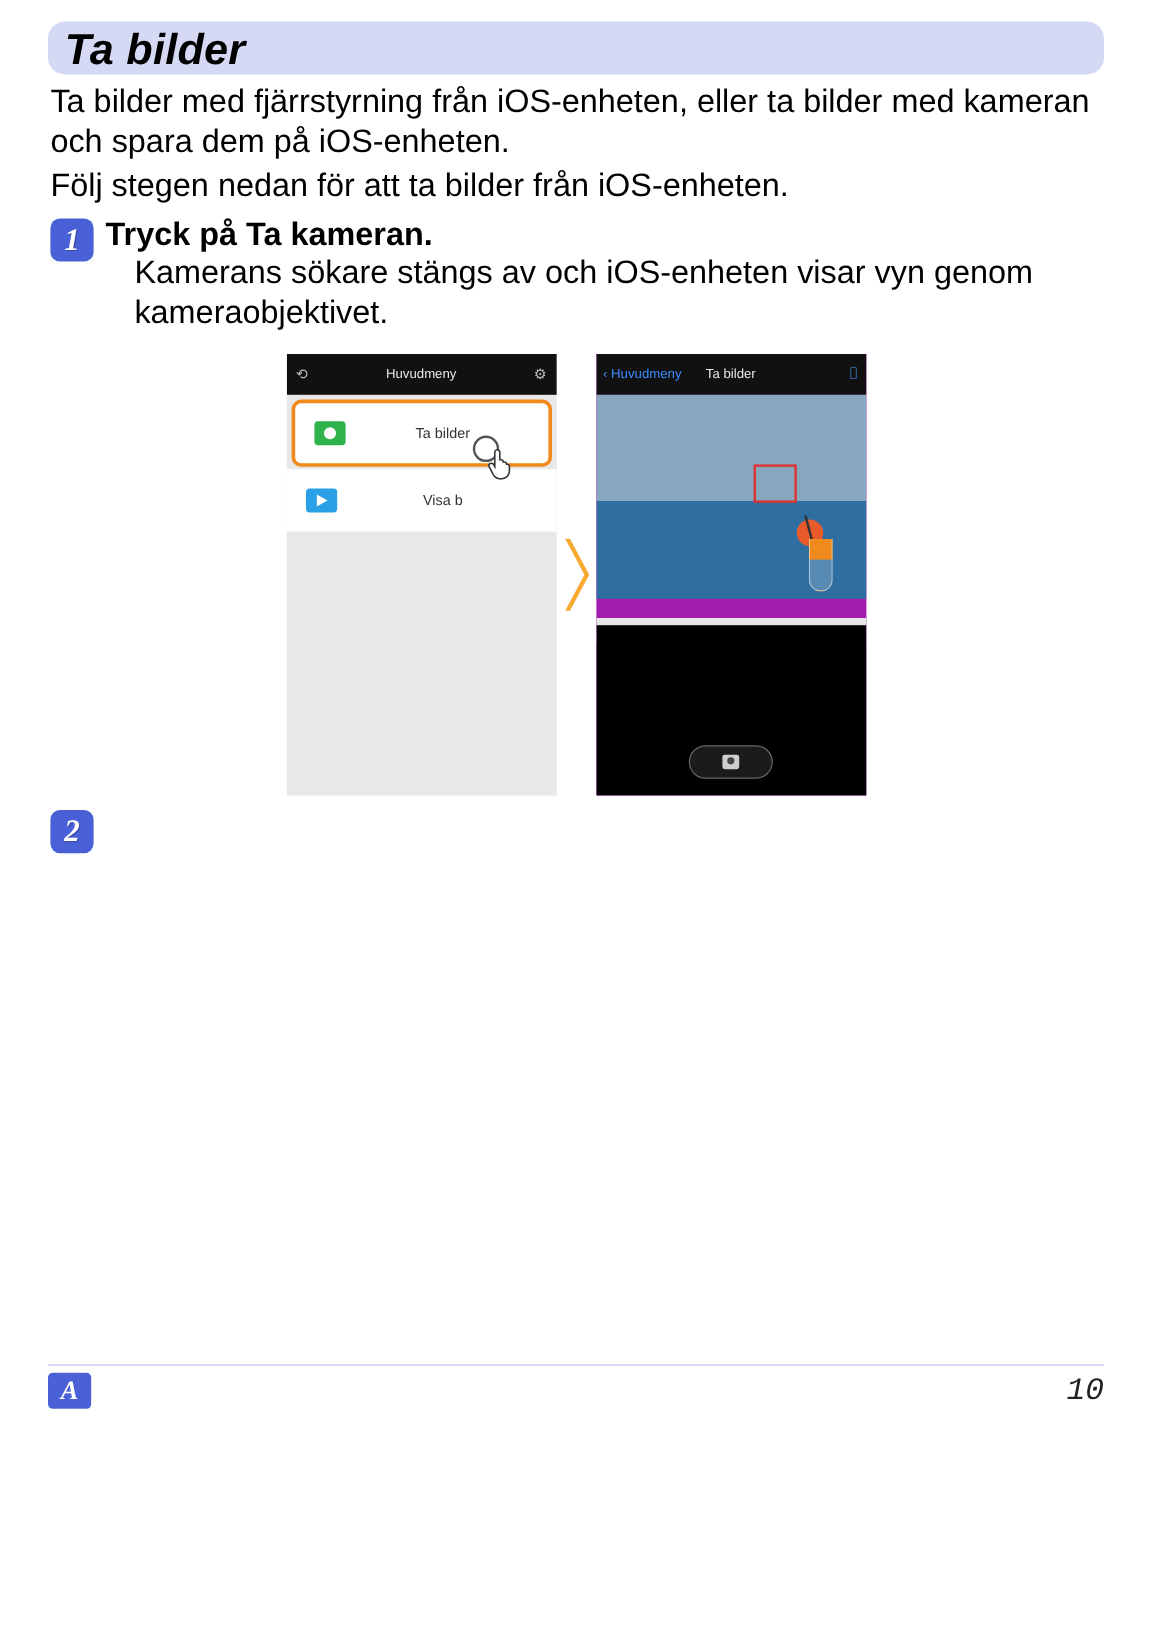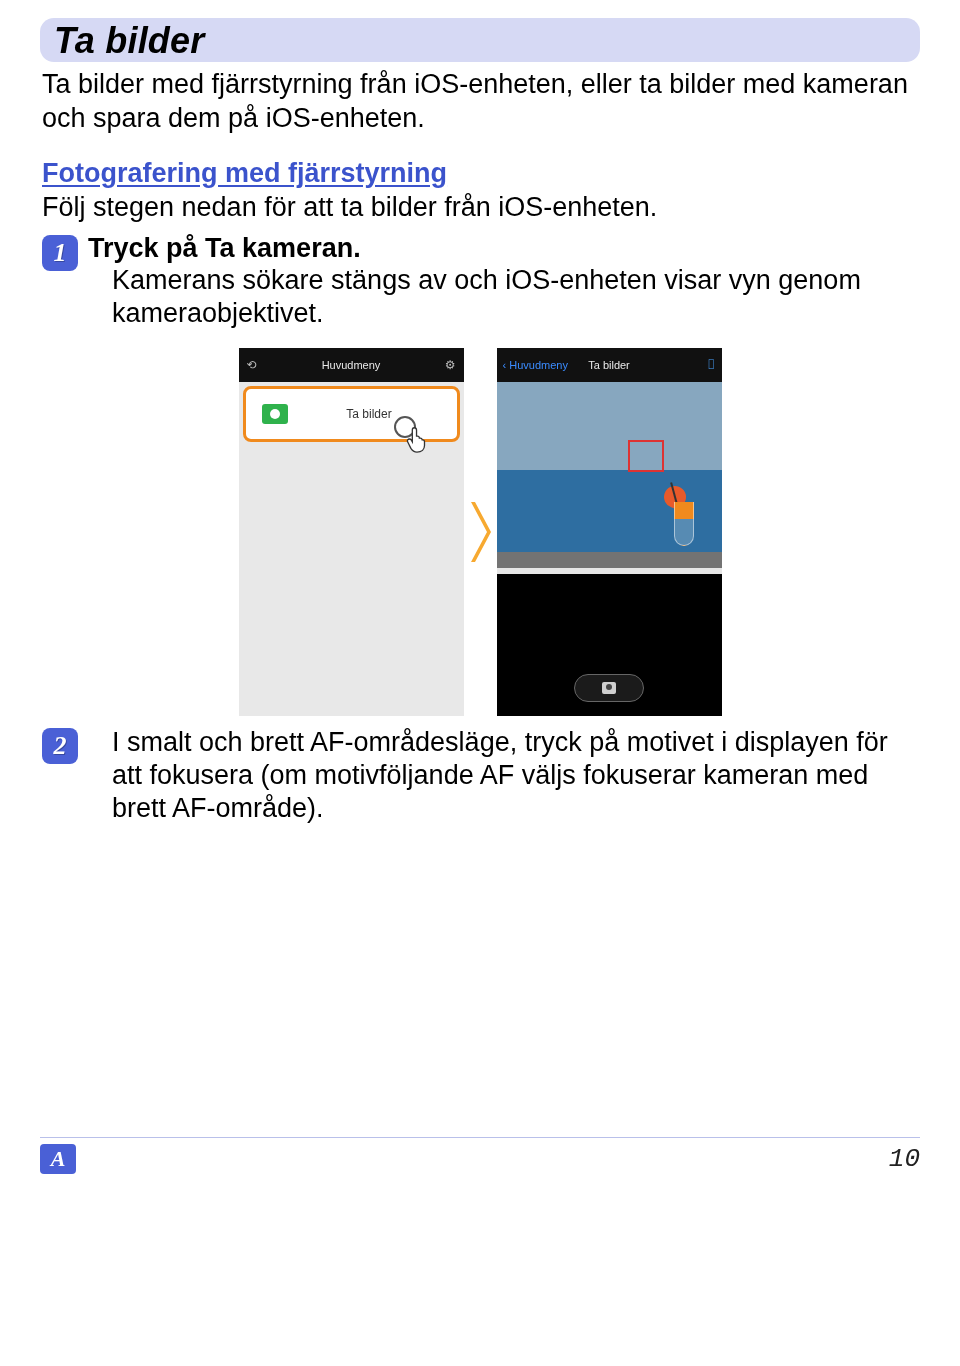--- a/index.html
+++ b/index.html
@@ -47,21 +47,21 @@
     text-shadow: 1px 1px 0 rgba(0,0,0,0.25);
   }
   .step-body { flex: 1; }
   .step-title { font-size: 27px; font-weight: 700; }
   .step-text { font-size: 27px; line-height: 1.22; margin-left: 24px; }
 
   
   .shots { display: flex; justify-content: center; align-items: stretch; gap: 4px; margin: 18px 0 6px 0; position: relative; }
 
   .phone { width: 225px; height: 368px; background: #e8e8e8; position: relative; overflow: hidden; border: 0; }
-  .phone2 { width: 225px; height: 368px; background: #737373; position: relative; overflow: hidden; }
+  .phone2 { width: 225px; height: 368px; background: #a21caf; position: relative; overflow: hidden; }
 
   .topbar { height: 34px; background: #111; color: #e8e8e8; display: flex; align-items: center; justify-content: center; position: relative; font-size: 11px; }
   .topbar .back { position: absolute; left: 6px; color: #3b8cff; font-size: 11px; }
   .topbar .cam { position: absolute; right: 6px; color: #4aa3ff; font-size: 14px; }
   .topbar .gear { position:absolute; right:8px; color:#bbb; font-size:12px; }
   .topbar .wifi { position:absolute; left:8px; color:#bbb; font-size:12px; }
 
   .menu-row {
     height: 52px; background: #fff; display: flex; align-items: center; gap: 10px;
     padding: 0 16px; font-size: 12px; color: #333;
@@ -121,21 +121,20 @@
 <body>
 
 <div class="page">
 
   <div class="section-title-bar">
     <div class="section-title">Ta bilder</div>
   </div>
 
   <div class="body-text">Ta bilder med fjärrstyrning från iOS-enheten, eller ta bilder med kameran och spara dem på iOS-enheten.</div>
 
-  <div class="subhead">Fotografering med fjärrstyrning</div>
   <div class="subhead-desc">Följ stegen nedan för att ta bilder från iOS-enheten.</div>
 
   <div class="step">
     <div class="step-badge">1</div>
     <div class="step-body">
       <div class="step-title">Tryck på Ta kameran.</div>
       <div class="step-text">Kamerans sökare stängs av och iOS-enheten visar vyn genom kameraobjektivet.</div>
     </div>
   </div>
 
@@ -143,20 +142,24 @@
 
     <div class="phone">
       <div class="topbar">
         <span class="wifi">⟲</span>
         <span>Huvudmeny</span>
         <span class="gear">⚙</span>
       </div>
       <div class="menu-row highlight">
         <div class="icon cam-icon"></div>
         <div class="label">Ta bilder</div>
+      </div>
+      <div class="menu-row" style="margin-top:2px;">
+        <div class="icon play-icon"></div>
+        <div class="label">Visa b</div>
       </div>
 
       <div class="tap-hand">
         <div class="ring"></div>
         <div class="finger">
           <svg viewBox="0 0 32 32">
               <path fill="#fff" stroke="#333" stroke-width="1.4" d="M13 4c1.4 0 2.5 1.1 2.5 2.5V13h1c1.1 0 2 .9 2 2h1c1.1 0 2 .9 2 2h.5c1.1 0 2 .9 2 2v4c0 4-3 7-8 7-3 0-5-1.5-6.5-4L6 19c-.8-1.4.4-3 2-3 .8 0 1.4.4 1.8 1L11 19V6.5C11 5.1 12.1 4 13 4z"></path>
             </svg>
         </div>
       </div>
@@ -192,21 +195,20 @@
         <div class="shutter">
             <div class="dot"></div>
           </div>
       </div>
     </div>
   </div>
 
   <div class="step">
     <div class="step-badge">2</div>
     <div class="step-body">
-      <div class="step-text">I smalt och brett AF-områdesläge, tryck på motivet i displayen för att fokusera (om motivföljande AF väljs fokuserar kameran med brett AF-område).</div>
     </div>
   </div>
 
   <div class="footer">
     <div class="foot-badge">A</div>
     <div class="pagenum">10</div>
   </div>
 
 </div>
 

